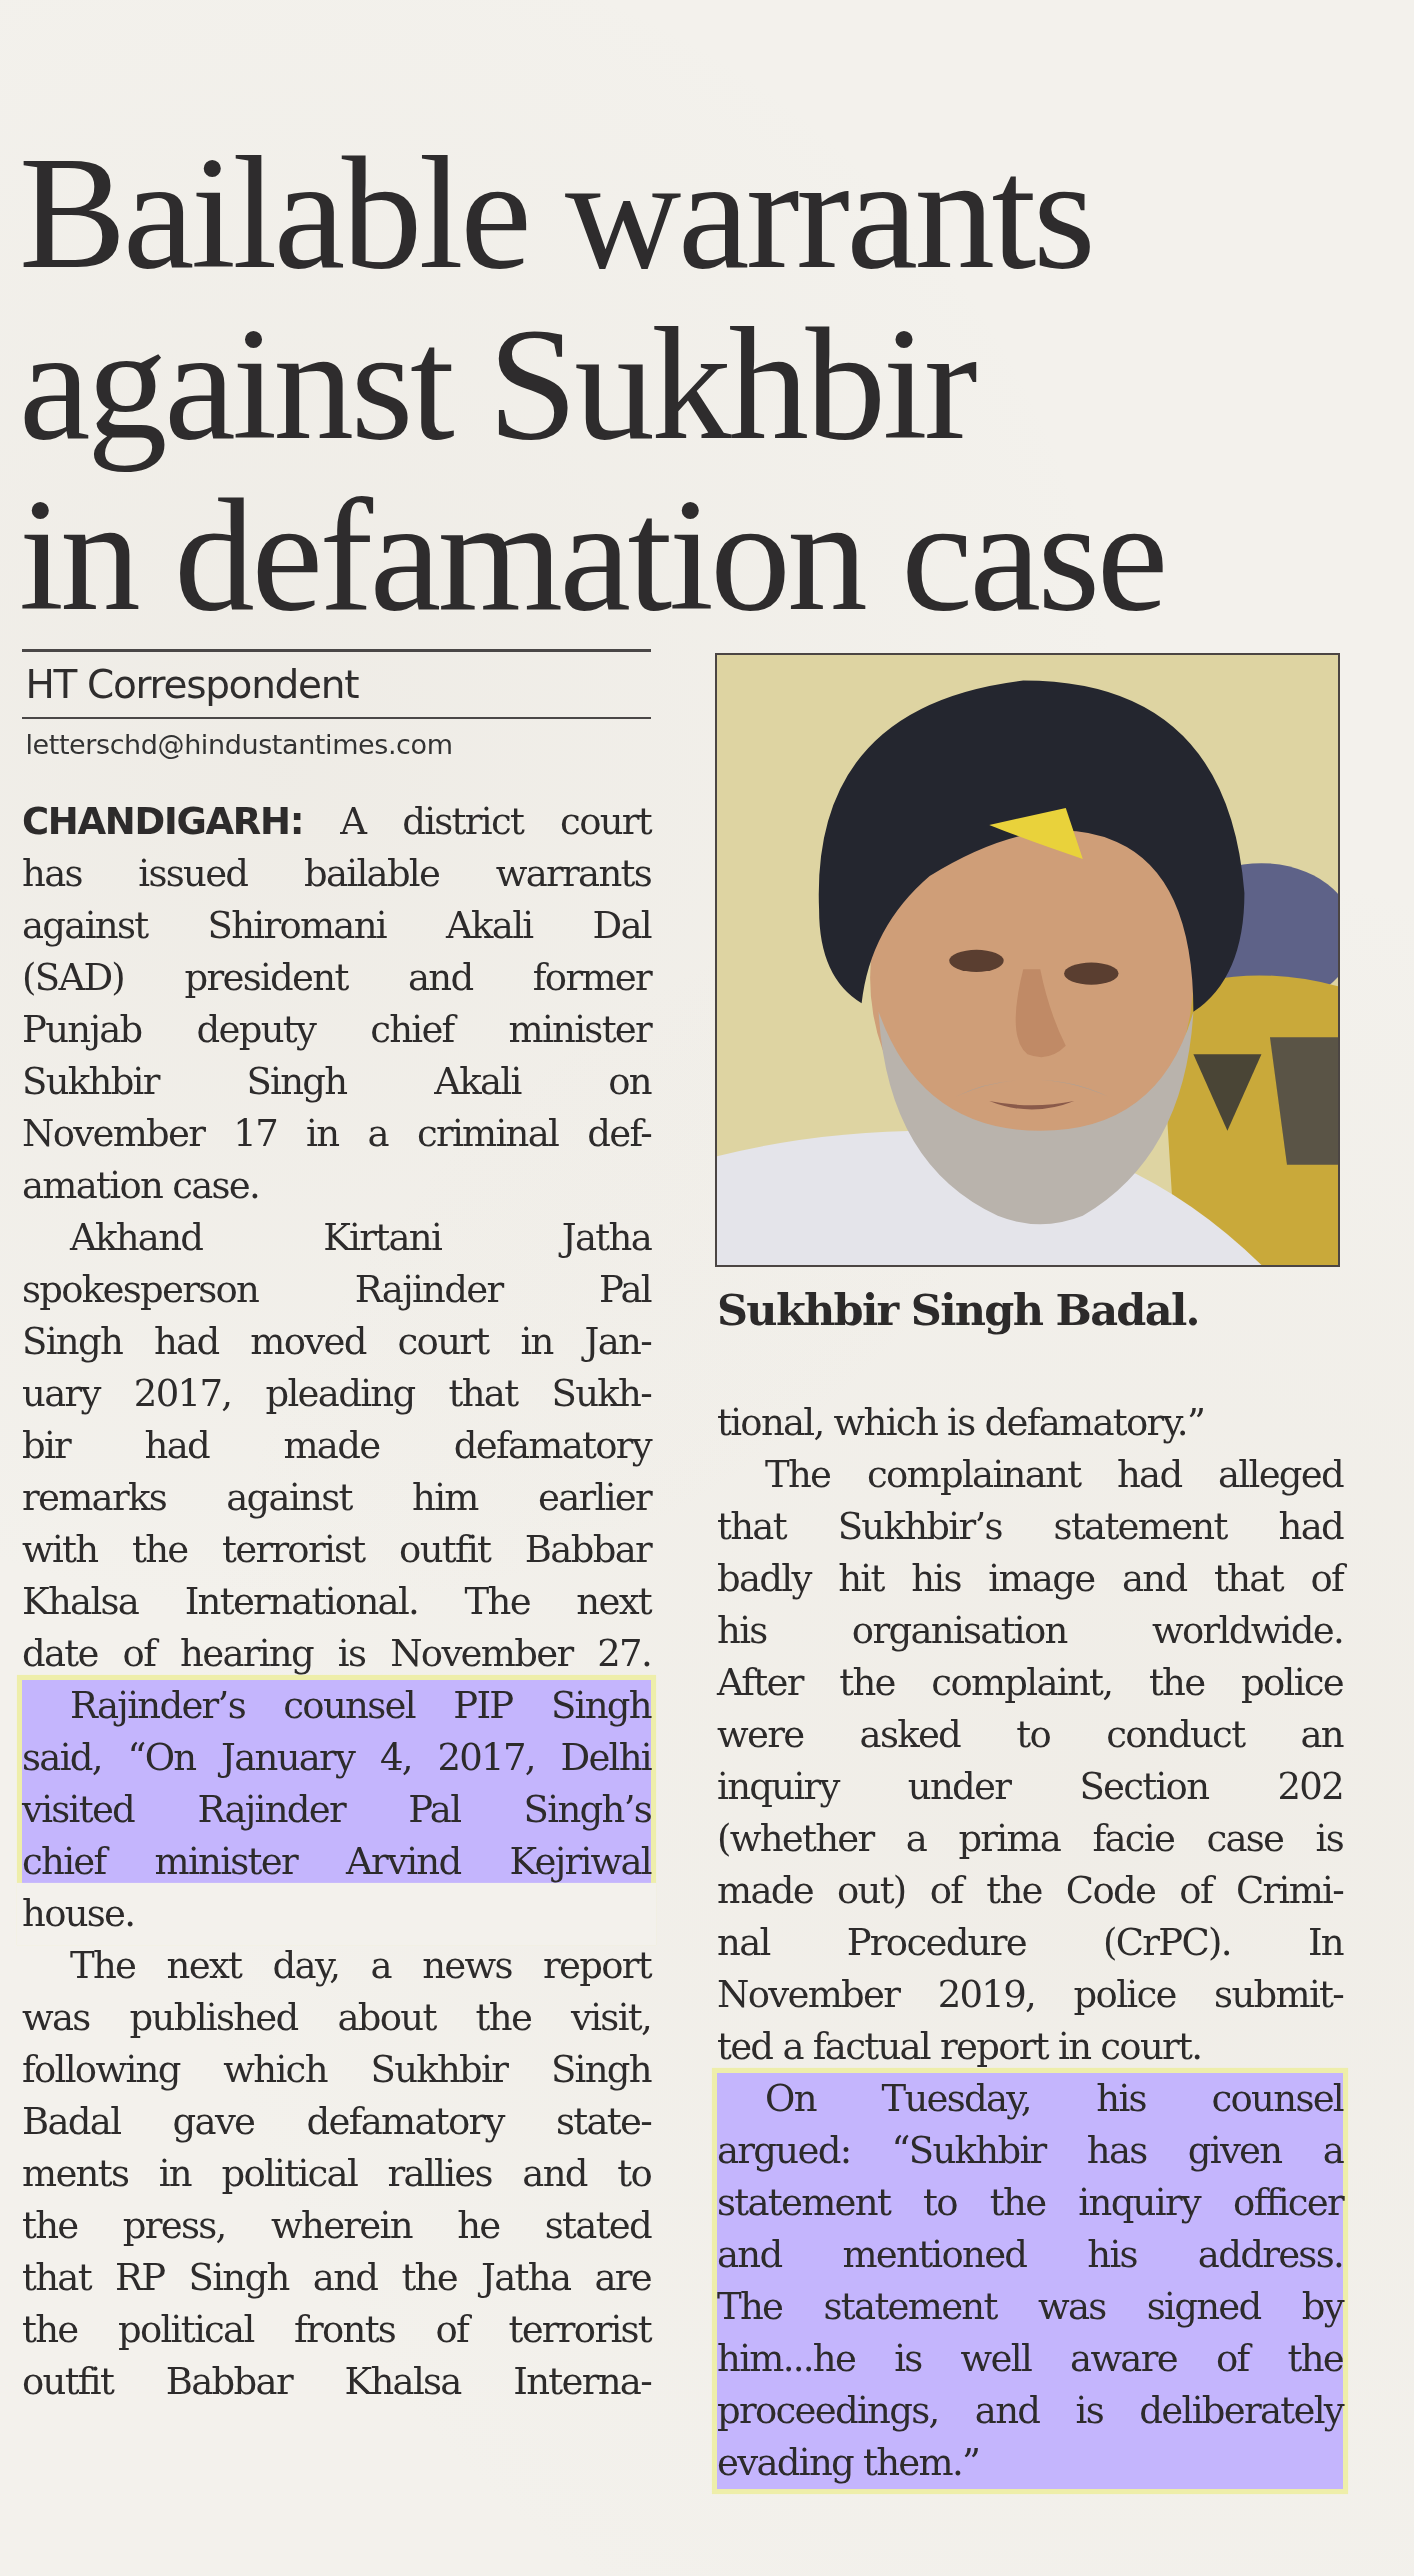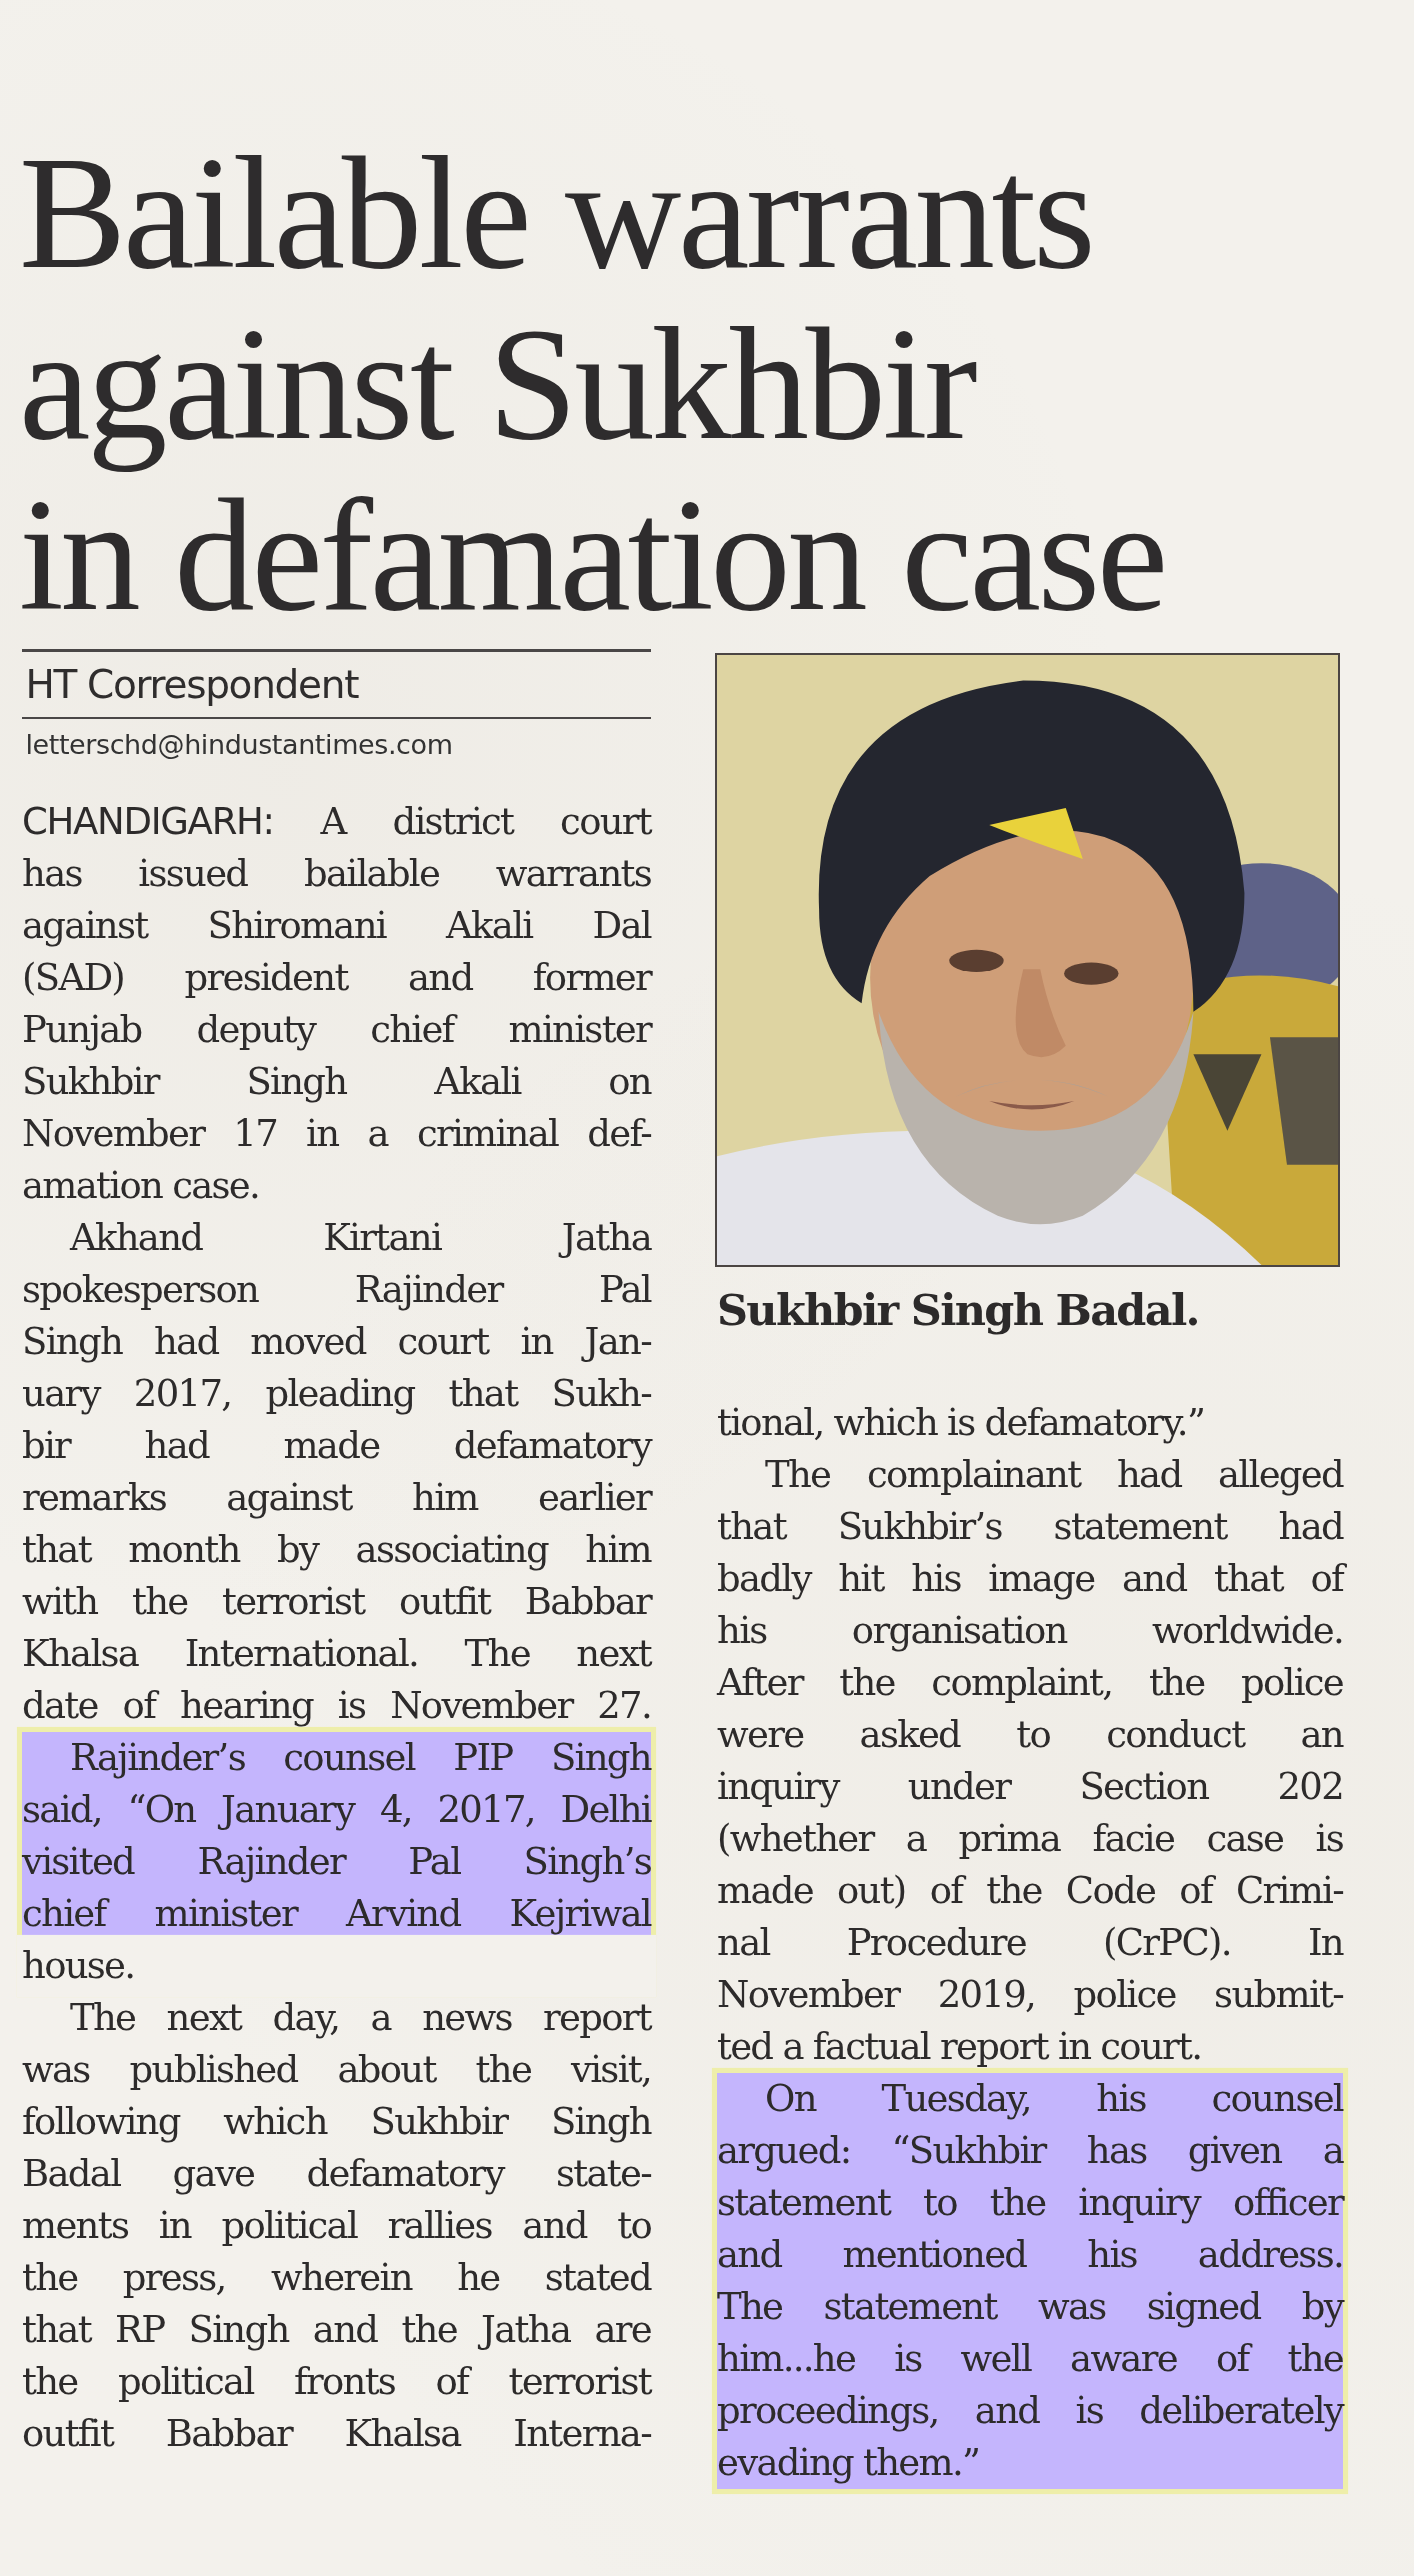--- a/index.html
+++ b/index.html
@@ -57,21 +57,21 @@
       font-size: 37px;
       line-height: 52px;
       color: #2d2b2b;
       letter-spacing: -1.7px;
     }
     .col p { text-align: justify; text-align-last: auto; }
     .line { display: block; white-space: nowrap; text-align: justify; text-align-last: justify; }
     .line.last { text-align-last: left; }
     .dateline {
       font-family: "DejaVu Sans", sans-serif;
-      font-weight: normal;
+      font-weight: bold;
       letter-spacing: -1.3px;
     }
     .hl { background: #c4b5fd; box-shadow: 0 0 0 5.1px #eeeeaa; }
 
     .col-left { left: 22px; top: 796px; width: 629px; }
     .col-right { left: 717px; top: 1397px; width: 626px; }
 
     .photo-frame {
       position: absolute;
       left: 715px; top: 653px;
@@ -118,21 +118,20 @@
     <span class="line">November 17 in a criminal def-</span>
     <span class="line last">amation case.</span>
   </p>
   <p>
     <span class="line" style="padding-left:48px">Akhand Kirtani Jatha</span>
     <span class="line">spokesperson Rajinder Pal</span>
     <span class="line">Singh had moved court in Jan-</span>
     <span class="line">uary 2017, pleading that Sukh-</span>
     <span class="line">bir had made defamatory</span>
     <span class="line">remarks against him earlier</span>
-    <span class="line">that month by associating him</span>
     <span class="line">with the terrorist outfit Babbar</span>
     <span class="line">Khalsa International. The next</span>
     <span class="line">date of hearing is November 27.</span>
   </p>
   <p class="hl">
     <span class="line" style="padding-left:48px">Rajinder’s counsel PIP Singh</span>
     <span class="line">said, “On January 4, 2017, Delhi</span>
     <span class="line">visited Rajinder Pal Singh’s</span>
     <span class="line">chief minister Arvind Kejriwal</span>
     <span class="line last" style="background:#f3f1ec;box-shadow:0 0 0 5.1px #f3f1ec">house.</span>

